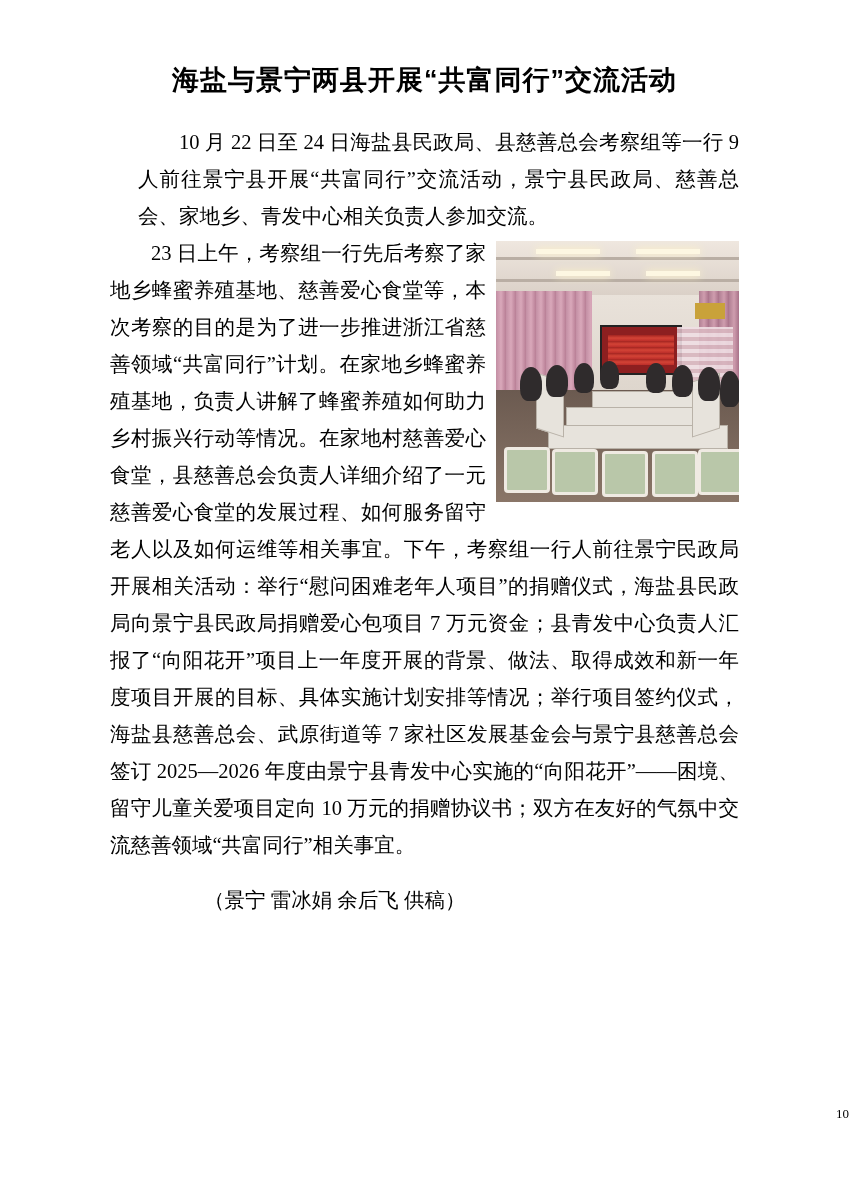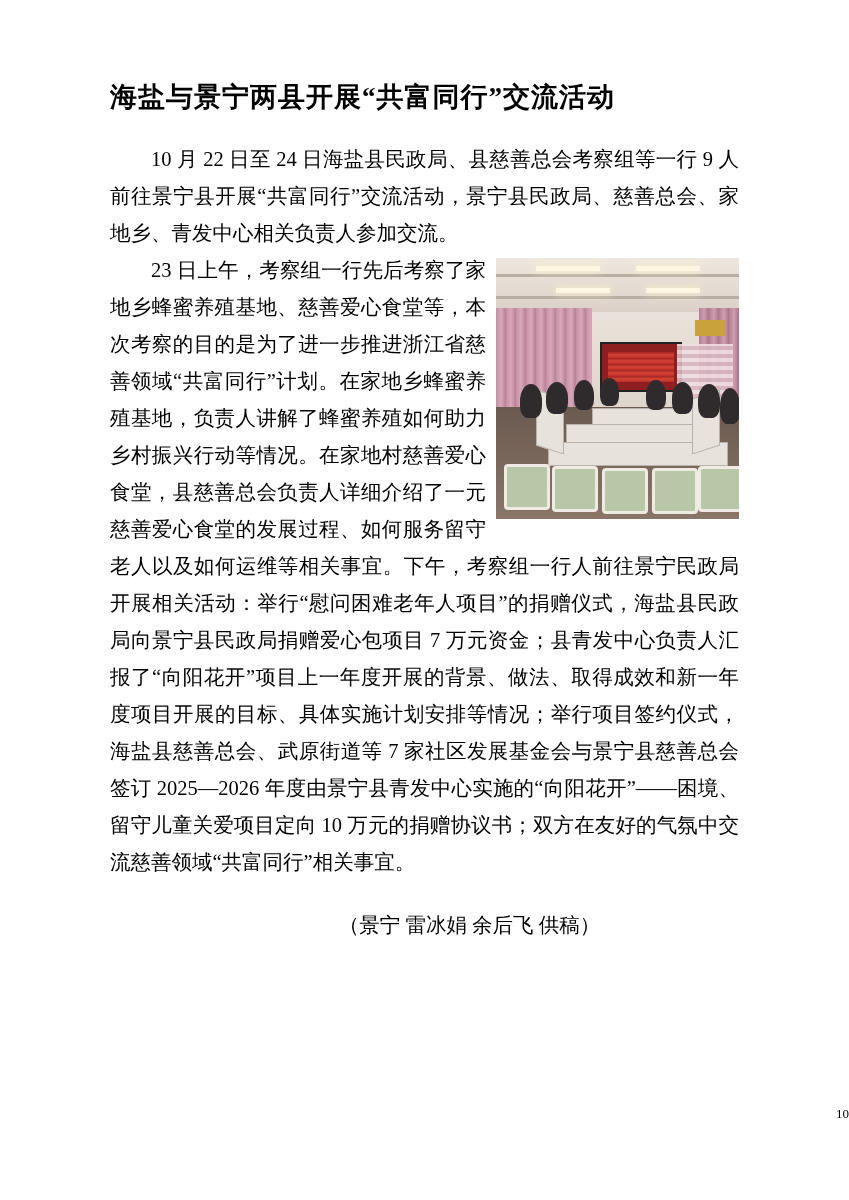--- a/index.html
+++ b/index.html
@@ -16,41 +16,42 @@
     overflow: hidden;
   }
   .page {
     position: relative;
     width: 849px;
     height: 1200px;
     box-sizing: border-box;
     padding: 0 110px;
   }
   .doc-title {
-    text-align: left;
-    font-family: Liberation Serif, serif;
+    text-align: center;
+    font-family: Liberation Sans, sans-serif;
     font-weight: bold;
     font-size: 27px;
     letter-spacing: 1px;
     margin: 0;
-    padding-top: 80px;
+    padding-top: 63px;
     line-height: 1.3;
     color: #000;
   }
   .body-text {
     font-size: 20.5px;
     line-height: 37px;
     text-align: justify;
     text-justify: inter-ideograph;
     margin: 0;
     color: #000;
   }
   .para-1 {
     padding-top: 26px;
     text-indent: 2em;
+    margin-left: 28px;
   }
   .para-2 {
     padding-top: 0px;
     text-indent: 2em;
   }
   .photo-wrap {
     float: right;
     width: 243px;
     height: 261px;
     margin: 6px 0 4px 10px;
@@ -120,23 +121,23 @@
   .ph-chair {
     position: absolute; width: 40px; height: 40px; background: #b9c7a9;
     border: 3px solid #efeae2; border-radius: 4px;
   }
   .after-photo {
     clear: both;
   }
   .signature {
     font-size: 20.5px;
     line-height: 37px;
-    text-align: center;
+    text-align: left;
     padding-top: 14px;
-    margin: 12px;
+    margin: 4px;
     padding-left: 90px;
   }
   .page-number {
     position: absolute;
     bottom: 78px;
     left: 0;
     width: 100%;
     text-align: right;
     font-size: 13px;
     font-family: "Liberation Serif", serif;

